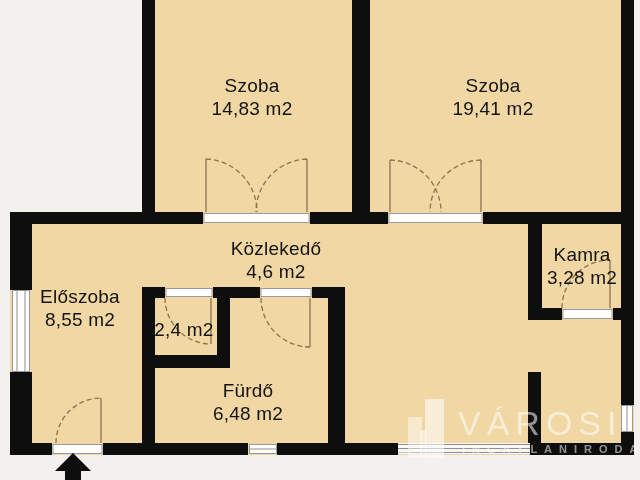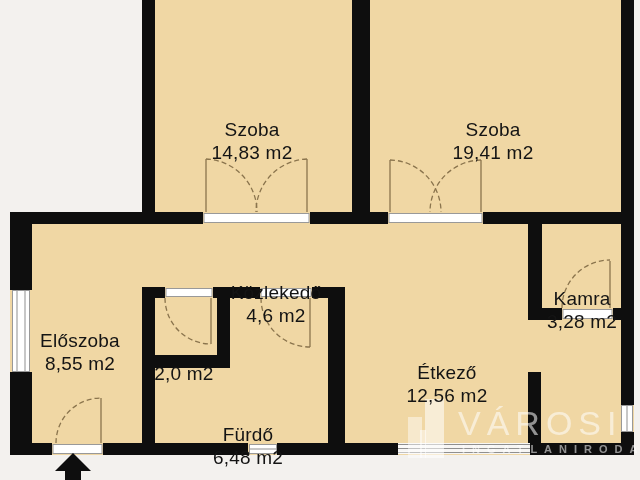--- a/index.html
+++ b/index.html
@@ -24,21 +24,21 @@
   .wall{fill:var(--wall);}
   .sill{fill:#ffffff;stroke:#999999;stroke-width:1;}
   .winline{stroke:#8f8f8f;stroke-width:1;fill:none;}
   .winband{fill:#f7f6f4;}
   .leaf{stroke:var(--door);stroke-width:1.3;fill:none;}
   .arc{stroke:var(--door);stroke-width:1.3;fill:none;stroke-dasharray:5 3;}
   .arrow{fill:var(--wall);}
   .room-label{
     position:absolute;transform:translate(-50%,-50%);
     text-align:center;font-size:19px;line-height:23px;
-    color:var(--ink);white-space:nowrap;letter-spacing:0.2px;margin-top:44px;
+    color:var(--ink);white-space:nowrap;letter-spacing:0.2px;
   }
   .watermark{position:absolute;pointer-events:none;}
   .brand-name{
     position:absolute;left:458px;top:404px;width:160px;
     font-size:34px;font-weight:normal;letter-spacing:6px;
     color:var(--watermark);
   }
   .brand-tagline{
     position:absolute;left:462px;top:443px;
     font-size:11px;font-weight:bold;letter-spacing:7px;
@@ -184,25 +184,21 @@
   </div>
   <div class="room-label" style="left:582px;top:266px">
     <div>Kamra</div>
     <div>3,28 m2</div>
   </div>
   <div class="room-label" style="left:80px;top:308px">
     <div>Előszoba</div>
     <div>8,55 m2</div>
   </div>
   <div class="room-label" style="left:184px;top:329px">
-    <div>2,0 m2</div>
-  </div>
-  <div class="room-label" style="left:447px;top:340px">
-    <div>Étkező</div>
-    <div>12,56 m2</div>
+    <div>2,4 m2</div>
   </div>
   <div class="room-label" style="left:248px;top:402px">
     <div>Fürdő</div>
     <div>6,48 m2</div>
   </div>
   <div class="room-label" style="left:583px;top:380px">
   </div>
 
   <div class="watermark">
     <div class="brand-name">VÁROSI</div>

